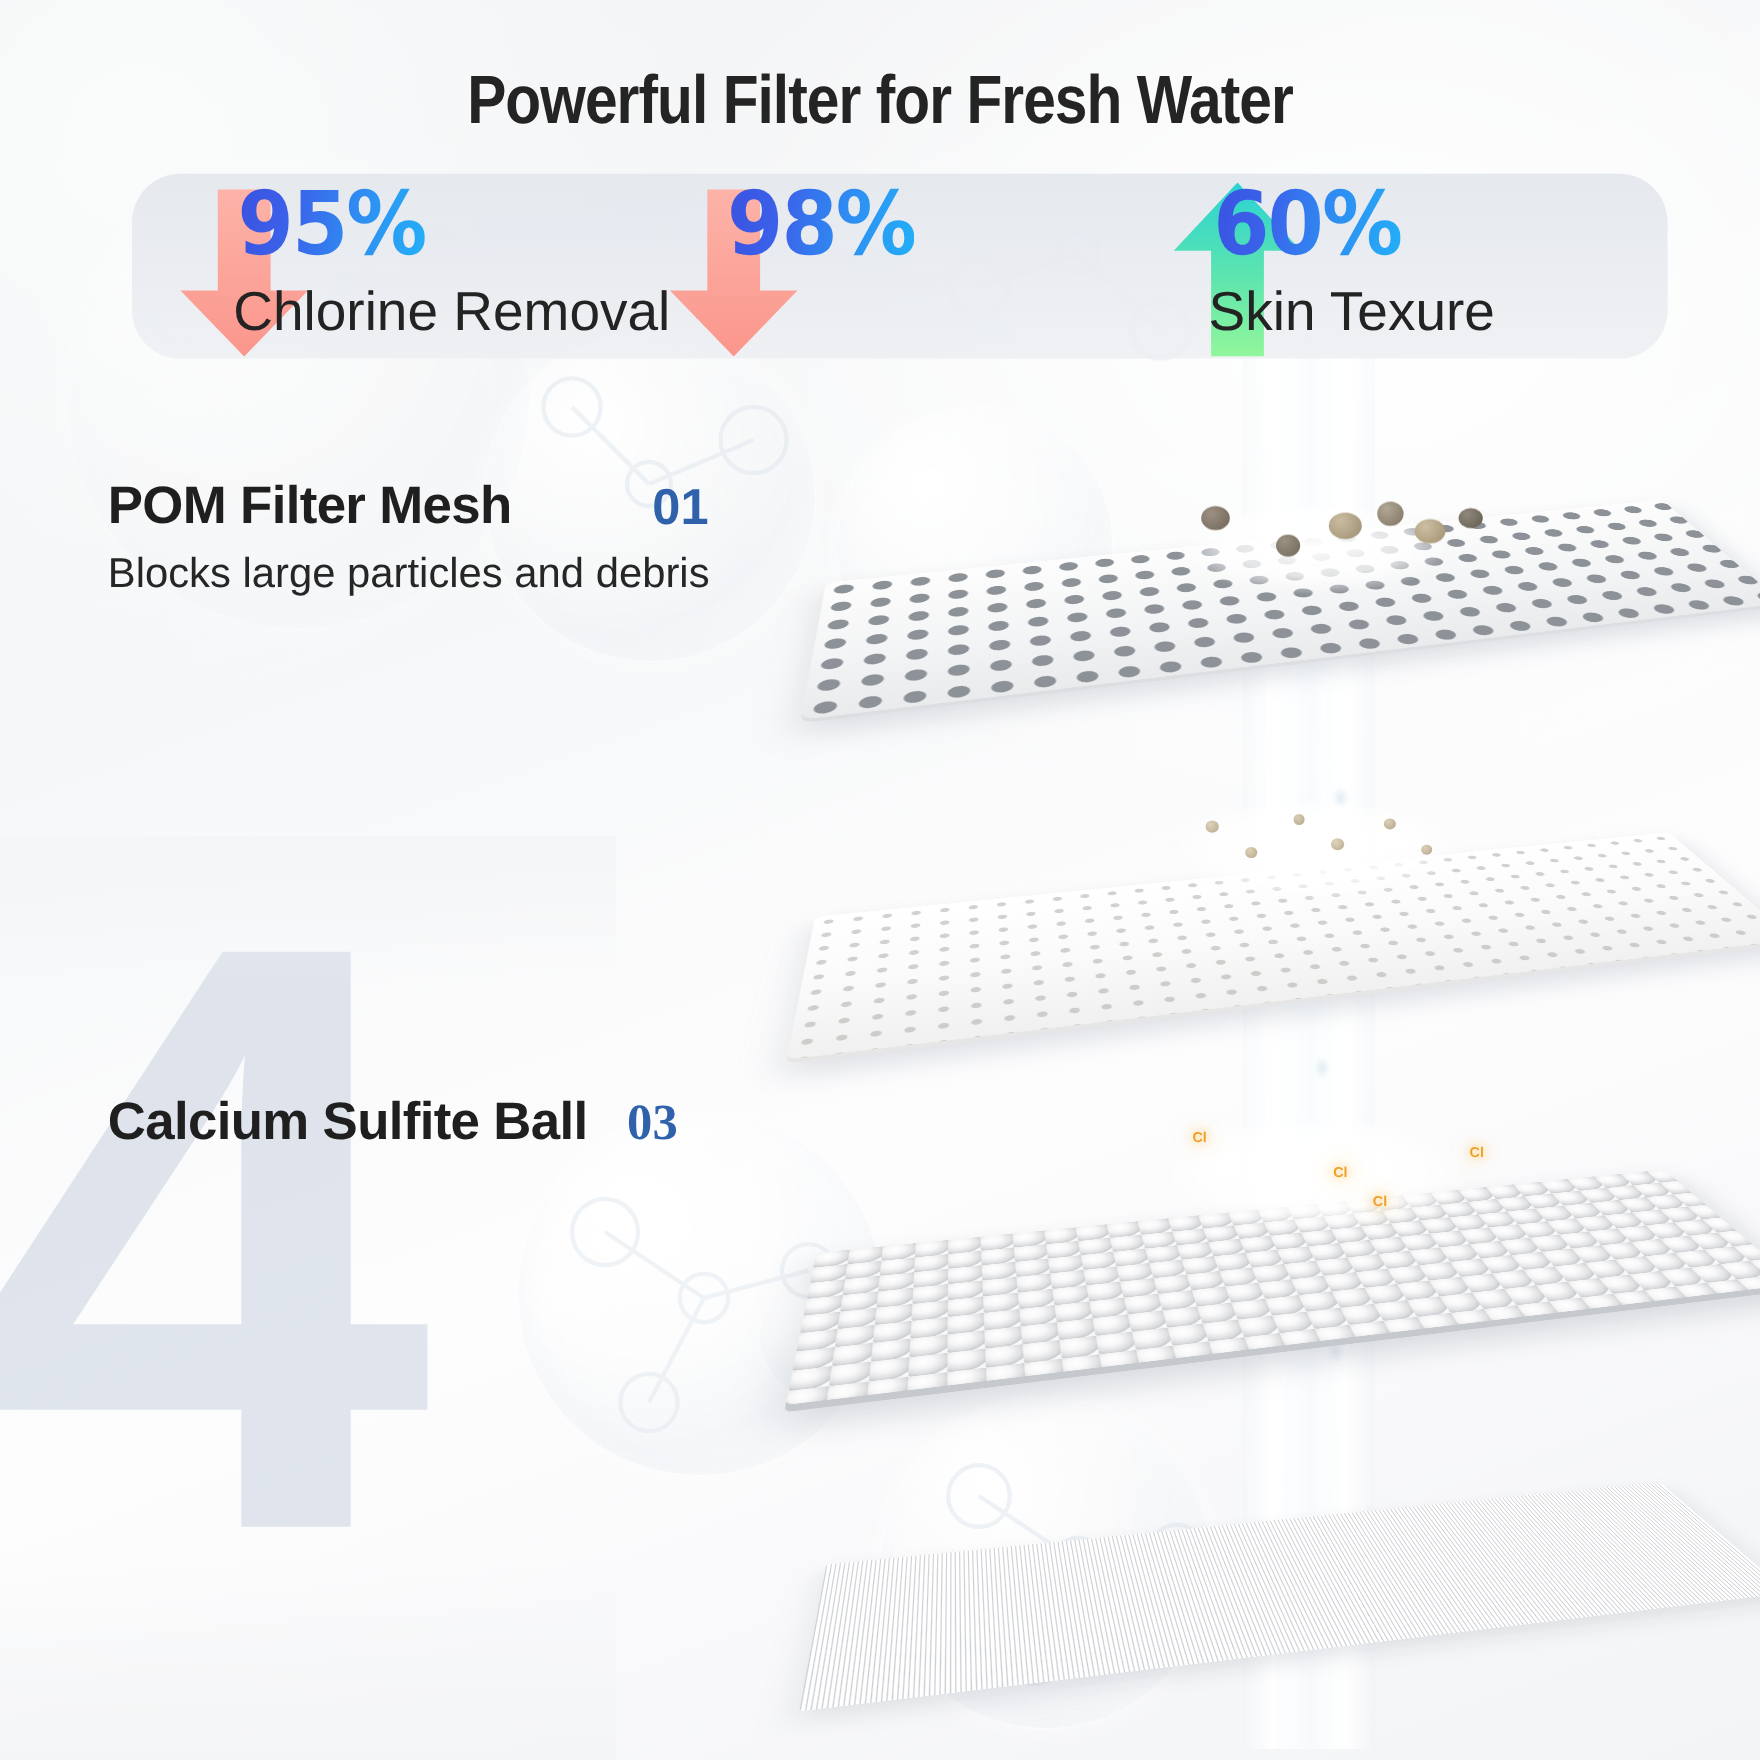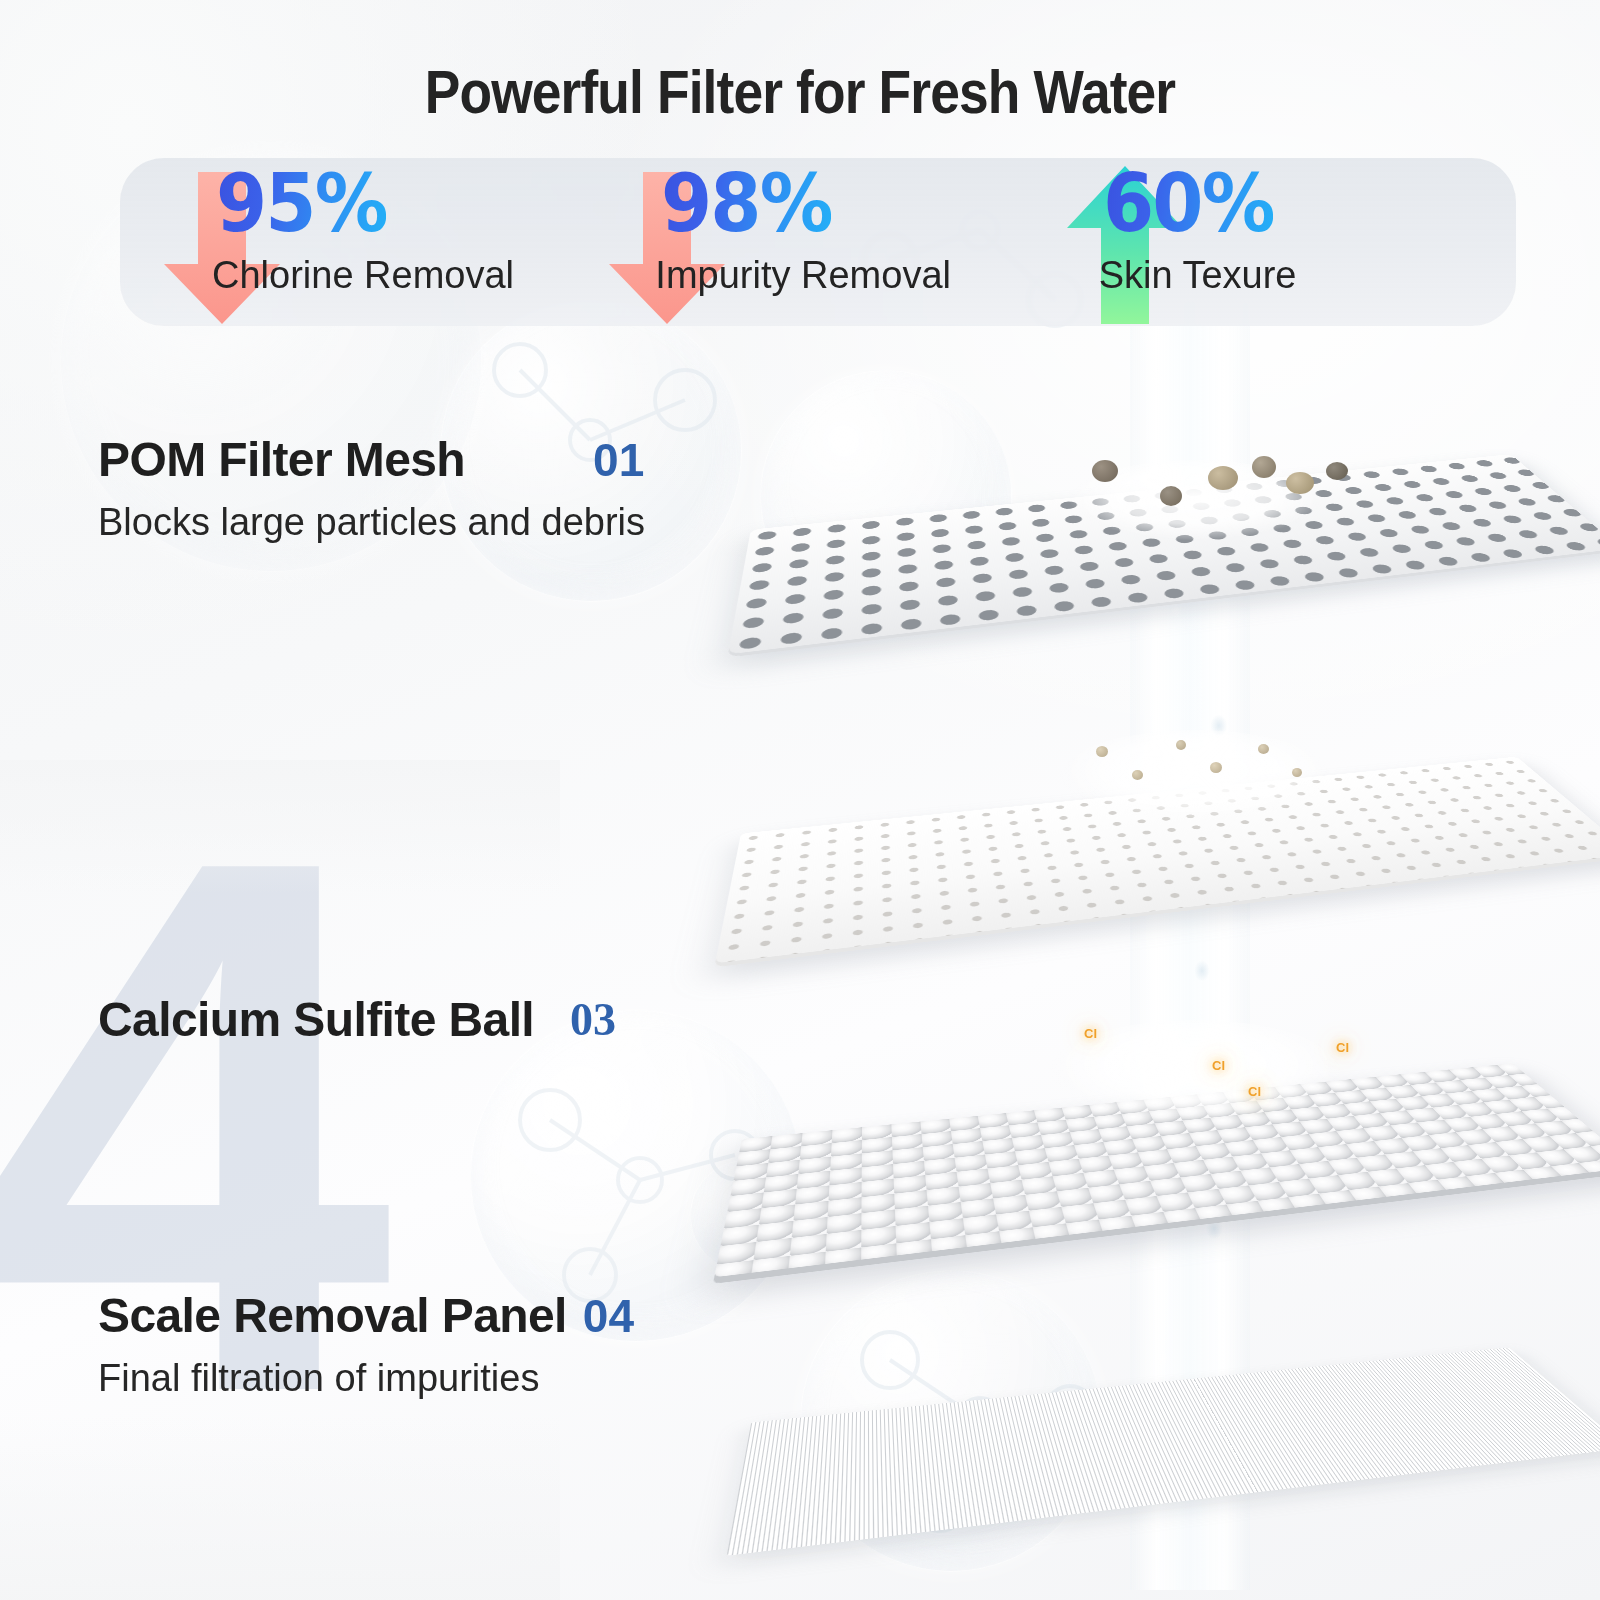--- a/index.html
+++ b/index.html
@@ -61,21 +61,21 @@
     position:absolute;left:96px;top:6px;
     font-size:80px;font-weight:700;line-height:1;
     background:linear-gradient(100deg,#3a52e0 0%,#3b62ea 30%,#2f8cf2 62%,#23b0f7 100%);
     -webkit-background-clip:text;background-clip:text;color:transparent;
     transform:scaleX(.92);transform-origin:0 50%;
     font-family:"DejaVu Sans","Liberation Sans",sans-serif;
     letter-spacing:-2px;
   }
   .stat .caption{
     position:absolute;left:92px;top:96px;
-    font-size:38px;color:#232323;font-weight:400;
+    font-size:50px;color:#232323;font-weight:400;
     white-space:nowrap;
   }
   .stat.s2 .pct{left:76px;}
   .stat.s2 .caption{left:70px;}
   .stat.s3 .pct{left:52px;}
   .stat.s3 .caption{left:48px;}
   .stat.s2 svg.arrowsvg{left:22px;}
 
   
   .feat{position:absolute;left:98px;}
@@ -271,21 +271,20 @@
       <svg class="arrowsvg" width="120" height="152" viewBox="0 0 120 152">
         <defs>
             <linearGradient id="dg2" x1="0" y1="0" x2="0" y2="1">
           <stop offset="0%" stop-color="#fdb3a8"></stop>
               <stop offset="100%" stop-color="#fb968c"></stop>
         </linearGradient>
           </defs>
         <path d="M36 0 H84 V92 H118 L60 152 L2 92 H36 Z" fill="url(#dg2)"></path>
       </svg>
       <div class="pct">98%</div>
-      <div class="caption">Impurity Removal</div>
     </div>
 
     <div class="stat s3 up">
       <svg class="arrowsvg" width="120" height="158" viewBox="0 0 120 158">
         <defs>
             <linearGradient id="ug1" x1="0" y1="0" x2="0" y2="1">
           <stop offset="0%" stop-color="#2ad2d4"></stop>
               <stop offset="55%" stop-color="#5ee5ae"></stop>
               <stop offset="100%" stop-color="#92f69b"></stop>
         </linearGradient>
@@ -307,21 +306,14 @@
   </div>
 
 
   <div class="feat f3">
     <div class="head">
       <span class="ftitle">Calcium Sulfite Ball</span>
       <span class="fnum">03</span>
     </div>
   </div>
 
-  <div class="feat f4">
-    <div class="head">
-      <span class="ftitle">Scale Removal Panel</span>
-      <span class="fnum">04</span>
-    </div>
-    <div class="fdesc">Final filtration of impurities</div>
-  </div>
 
 </div>
 
 </body></html>

